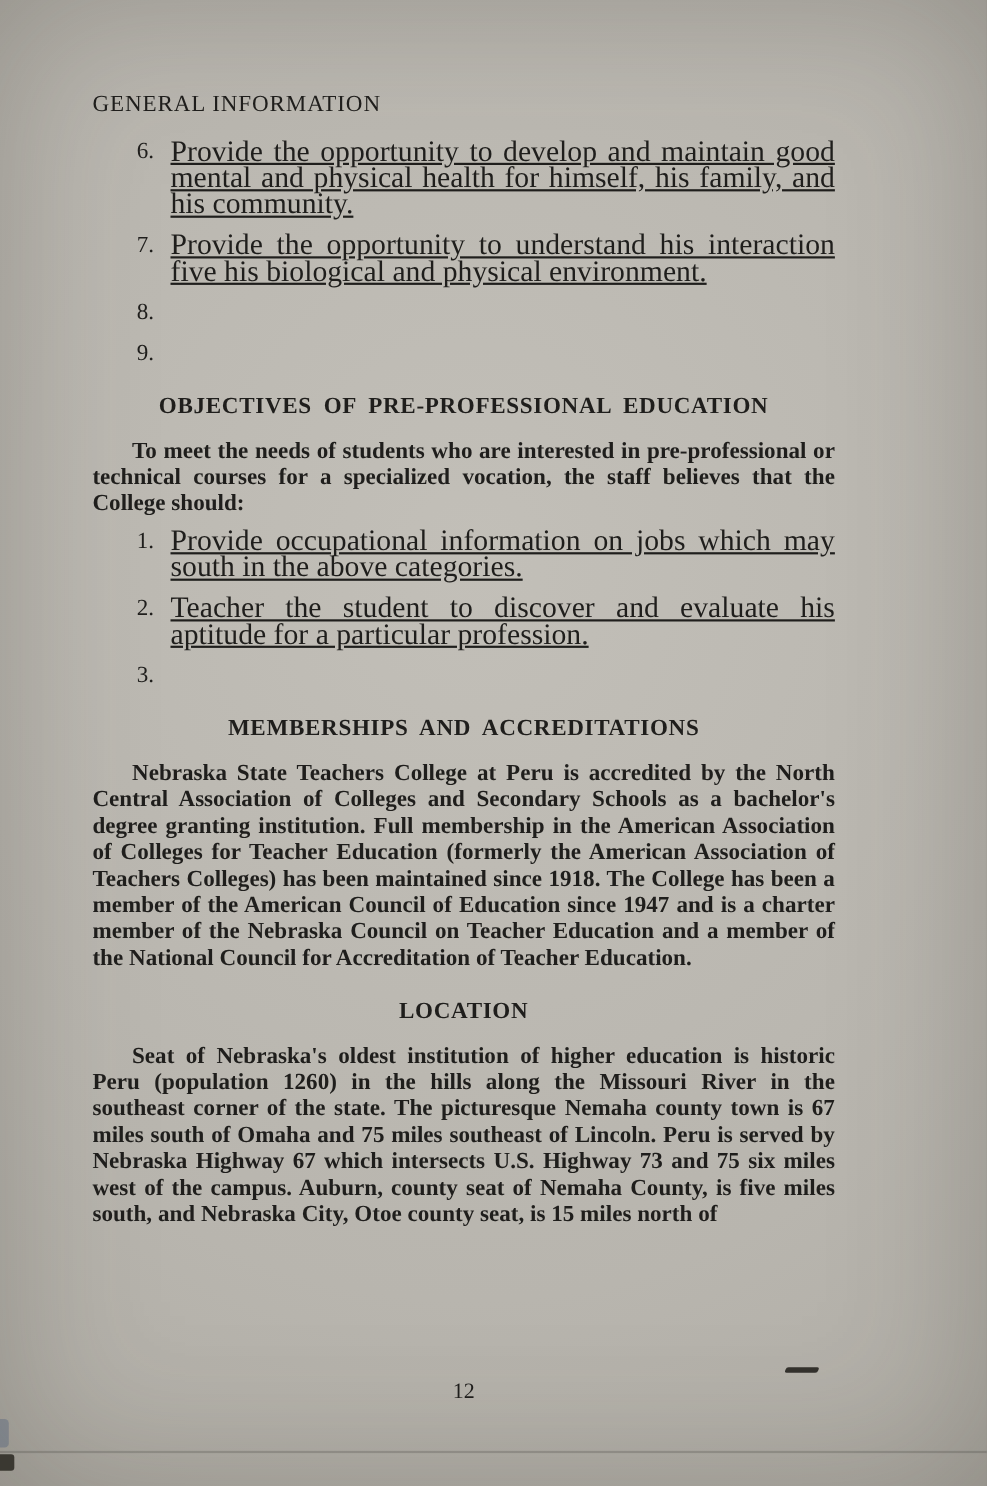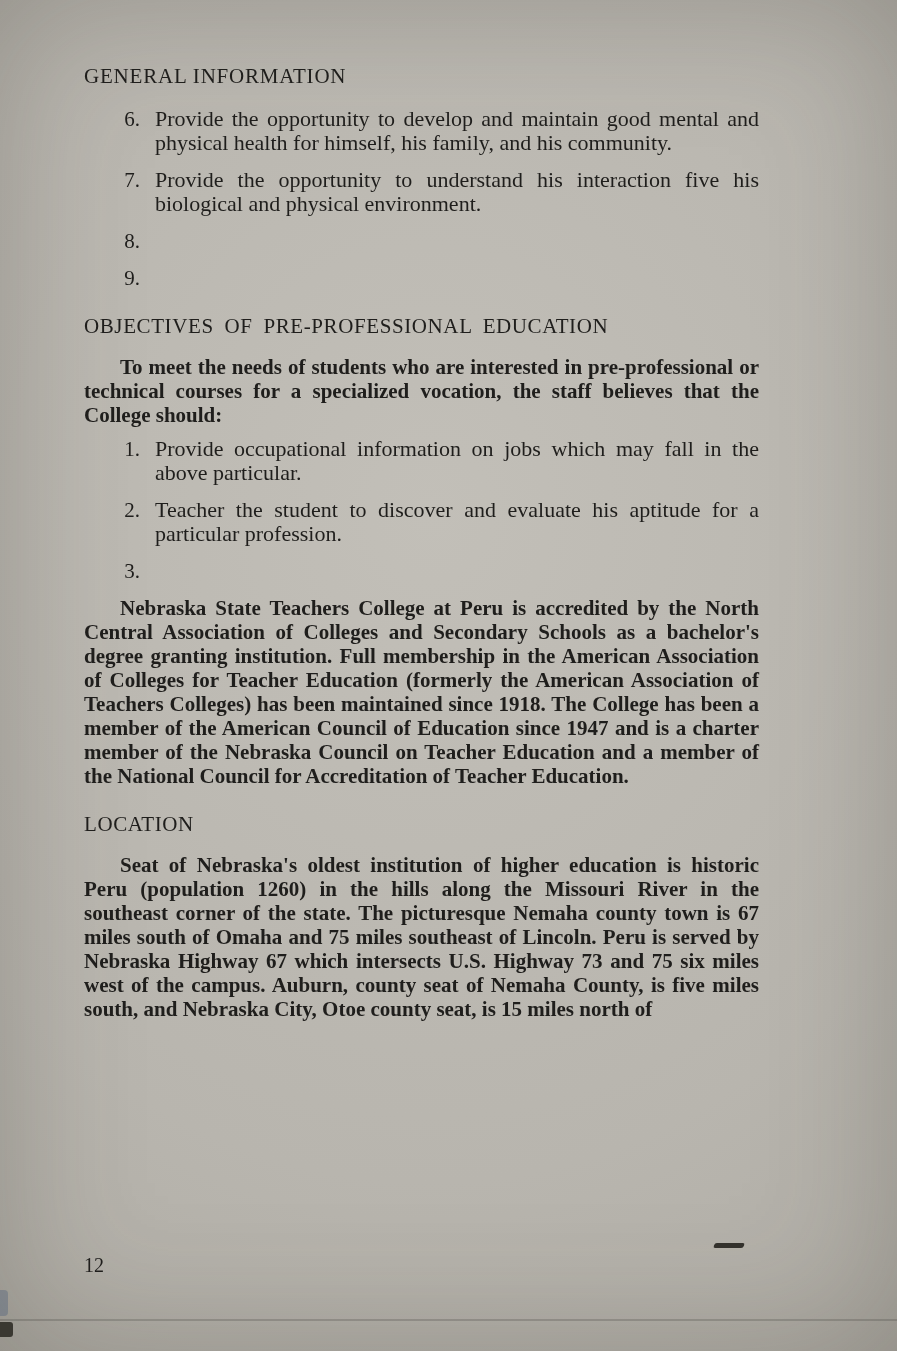--- a/index.html
+++ b/index.html
@@ -8,21 +8,21 @@
     height: 1351px;
     background: #a8a59d;
     font-family: "Liberation Serif", "DejaVu Serif", serif;
     position: relative;
     overflow: hidden;
   }
   .page {
     position: absolute;
     inset: 0;
     box-sizing: border-box;
-    padding: 64px 138px 0 84px;
+    padding: 82px 138px 0 84px;
     color: #1f1e1c;
     background:
       radial-gradient(ellipse 120% 90% at 48% 38%, #c2bfb8 0%, #b8b5ae 55%, #aaa79f 100%);
     box-shadow: inset 0 0 140px rgba(58, 55, 47, 0.28);
   }
   .doc-header {
     font-size: 21px;
     letter-spacing: 0.8px;
     margin: 0 0 18px 0;
   }
@@ -35,45 +35,47 @@
   .li-num {
     flex: none;
     width: 28px;
     text-align: right;
     padding-right: 15px;
     font-size: 21px;
     line-height: 24px;
   }
   .li-text {
     flex: 1;
-    font-size: 22px;
+    font-size: 27px;
     line-height: 24px;
     text-align: justify;
+    text-decoration: underline;
   }
   .section-heading {
     font-size: 21px;
-    font-weight: normal;
+    font-weight: bold;
+    text-align: center;
     letter-spacing: 0.6px;
     word-spacing: 5px;
     margin: 24px 0 16px 0;
   }
   .para {
     font-size: 21px;
     line-height: 24px;
     text-align: justify;
     text-indent: 36px;
     margin: 0 0 10px 0;
     font-weight: bold;
   }
   .page-number {
     position: absolute;
     left: 84px;
     right: 138px;
     top: 1254px;
-    text-align: left;
+    text-align: center;
     font-size: 20px;
   }
   
   .artifact { position: absolute; }
   .underline-mark {
     left: 714px; top: 1243px;
     width: 30px; height: 5px;
     background: #33312c;
     border-radius: 2px;
     transform: skewX(-20deg);
@@ -120,31 +122,32 @@
     </div>
   </div>
 
   <h2 class="section-heading">OBJECTIVES OF PRE-PROFESSIONAL EDUCATION</h2>
 
   <p class="para">To meet the needs of students who are interested in pre-professional or technical courses for a specialized vocation, the staff believes that the College should:</p>
 
   <div class="num-list">
     <div class="list-item">
       <span class="li-num">1.</span>
-      <span class="li-text">Provide occupational information on jobs which may fall in the above particular.</span>
+      <span class="li-text">Provide occupational information on jobs which may south in the above categories.</span>
     </div>
     <div class="list-item">
       <span class="li-num">2.</span>
       <span class="li-text">Teacher the student to discover and evaluate his aptitude for a particular profession.</span>
     </div>
     <div class="list-item">
       <span class="li-num">3.</span>
     </div>
   </div>
 
+  <h2 class="section-heading">MEMBERSHIPS AND ACCREDITATIONS</h2>
 
   <p class="para">Nebraska State Teachers College at Peru is accredited by the North Central Association of Colleges and Secondary Schools as a bachelor's degree granting institution. Full membership in the American Association of Colleges for Teacher Education (formerly the American Association of Teachers Colleges) has been maintained since 1918. The College has been a member of the American Council of Education since 1947 and is a charter member of the Nebraska Council on Teacher Education and a member of the National Council for Accreditation of Teacher Education.</p>
 
   <h2 class="section-heading">LOCATION</h2>
 
   <p class="para">Seat of Nebraska's oldest institution of higher education is historic Peru (population 1260) in the hills along the Missouri River in the southeast corner of the state. The picturesque Nemaha county town is 67 miles south of Omaha and 75 miles southeast of Lincoln. Peru is served by Nebraska Highway 67 which intersects U.S. Highway 73 and 75 six miles west of the campus. Auburn, county seat of Nemaha County, is five miles south, and Nebraska City, Otoe county seat, is 15 miles north of</p>
 
   <div class="page-number">12</div>
 
   <div class="artifact underline-mark"></div>

